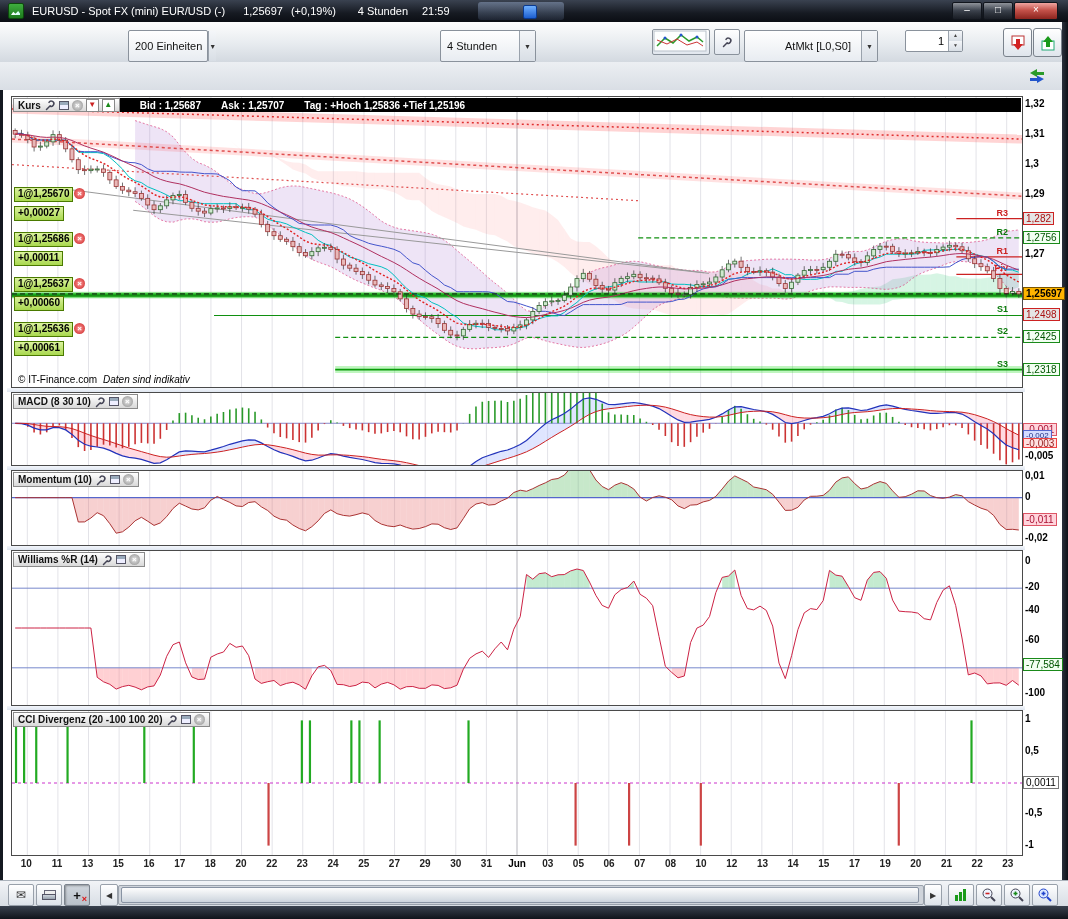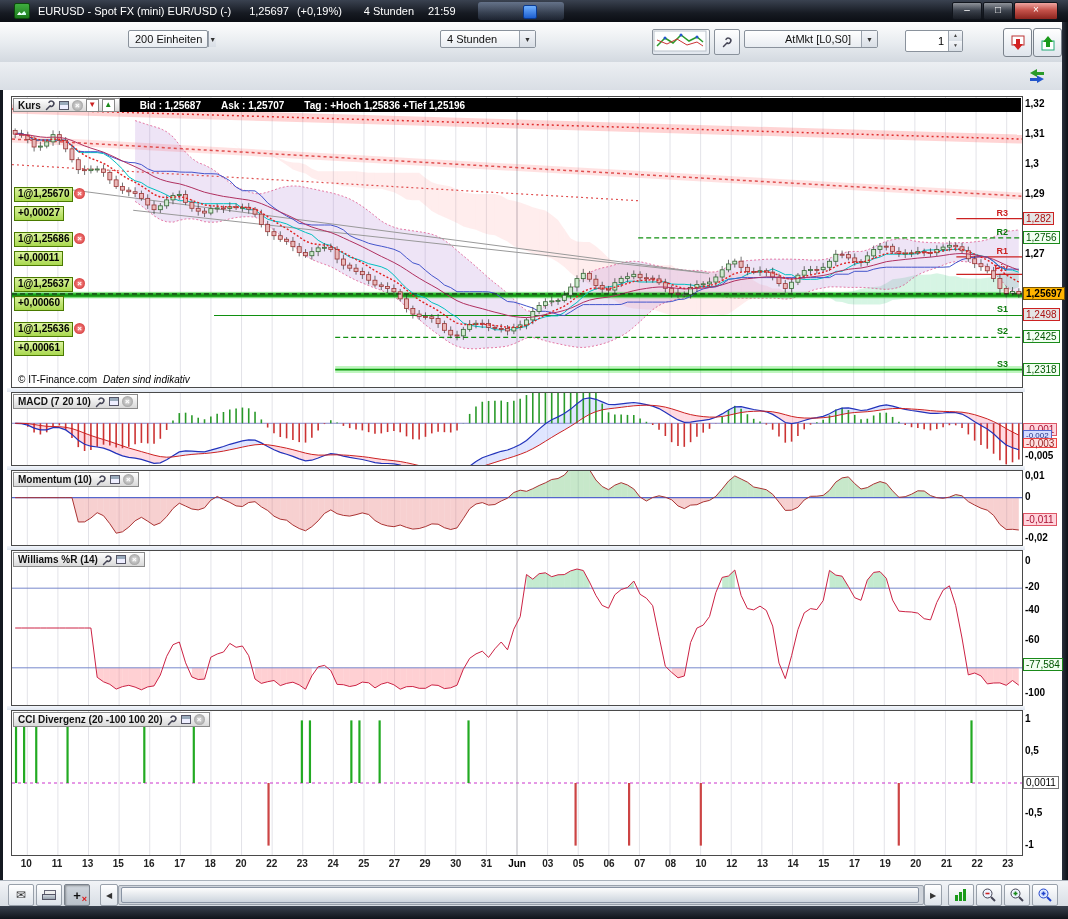--- a/index.html
+++ b/index.html
@@ -1,32 +1,32 @@
 <!DOCTYPE html>
 <html><head>
 <meta charset="utf-8">
 <style>
   html,body{margin:0;padding:0;background:#222;}
   #app{position:relative;width:1068px;height:919px;background:#fff;font-family:"Liberation Sans",sans-serif;overflow:hidden;user-select:none;}
   
-  #titlebar{position:absolute;left:0;top:0;width:1068px;height:22px;background:linear-gradient(#3a4250,#161a22 60%,#0b0e14);color:#fff;display:flex;align-items:center;gap:8px;padding:0 14px;box-sizing:border-box;font-size:11px;}
+  #titlebar{position:absolute;left:0;top:0;width:1068px;height:22px;background:linear-gradient(#3a4250,#161a22 60%,#0b0e14);color:#fff;display:flex;align-items:center;gap:8px;padding:0 8px;box-sizing:border-box;font-size:11px;}
   #titlebar .tspan{white-space:nowrap;}
   #title-price{margin-left:10px;}
   #title-tf{margin-left:14px;}
   #title-time{margin-left:6px;}
   #app-icon{width:14px;height:14px;background:linear-gradient(#3fae3f,#1d7a1d);border:1px solid #0c4a0c;border-radius:2px;position:relative;flex:0 0 auto;}
   #app-icon:before{content:"";position:absolute;left:2px;top:7px;width:9px;height:4px;background:linear-gradient(90deg,#fff,#cfe);clip-path:polygon(0 100%,25% 20%,50% 70%,80% 0,100% 60%,100% 100%);}
   #title-artifact{position:absolute;left:478px;top:2px;width:86px;height:18px;border-radius:3px;background:linear-gradient(rgba(190,215,255,.35),rgba(120,150,200,.15));}
   #title-artifact .blue-ico{position:absolute;left:45px;top:3px;width:12px;height:12px;background:linear-gradient(#6fb0ff,#1d5fd0);border-radius:2px;border:1px solid #0a3a90;}
   #winbtns{position:absolute;right:10px;top:2px;display:flex;gap:1px;}
   .winbtn{width:28px;height:16px;border:1px solid #11151c;border-radius:2px;background:linear-gradient(rgba(255,255,255,.45),rgba(160,170,185,.25) 45%,rgba(40,45,55,.4));color:#fff;font-size:10px;line-height:14px;text-align:center;cursor:default;}
   #close-btn{width:42px;background:linear-gradient(#f0a5a0,#c4524a 45%,#8c241e);}
   
   #toolbar{position:absolute;left:0;top:22px;width:1068px;height:40px;background:linear-gradient(#fdfdfd,#e7ebef 55%,#d3d9e0);border-bottom:1px solid #aab2bb;}
-  .dd{position:absolute;top:8px;height:18px;background:linear-gradient(#fff,#e8ecf1);border:1px solid #8a929c;border-radius:2px;display:flex;align-items:center;font-size:11px;color:#111;box-sizing:border-box;}
+  .dd{position:absolute;top:8px;height:32px;background:linear-gradient(#fff,#e8ecf1);border:1px solid #8a929c;border-radius:2px;display:flex;align-items:center;font-size:11px;color:#111;box-sizing:border-box;}
   .dd .dd-label{padding:0 6px;white-space:nowrap;flex:1;}
   .dd .dd-arrow{width:15px;height:100%;border-left:1px solid #9aa2ac;background:linear-gradient(#f4f6f9,#d8dee5);font-size:7px;color:#333;display:flex;align-items:center;justify-content:center;}
   #dd-units{left:128px;width:80px;}
   #dd-timeframe{left:440px;width:96px;}
   #btn-chartstyle{position:absolute;left:652px;top:7px;width:56px;height:24px;border:1px solid #8a929c;border-radius:2px;background:linear-gradient(#fff,#e2e7ee);}
   #btn-props{position:absolute;left:714px;top:7px;width:24px;height:24px;border:1px solid #8a929c;border-radius:2px;background:linear-gradient(#fff,#e2e7ee);display:flex;align-items:center;justify-content:center;}
   #dd-ordertype{left:744px;width:134px;padding-left:34px;}
   #qty-box{position:absolute;left:905px;top:8px;width:58px;height:22px;border:1px solid #8a929c;background:#fff;border-radius:2px;display:flex;box-sizing:border-box;}
   #qty-value{flex:1;text-align:right;font-size:11px;line-height:20px;padding-right:4px;}
   #qty-spin{width:13px;border-left:1px solid #9aa2ac;display:flex;flex-direction:column;}
@@ -1107,21 +1107,21 @@
           <line x1="975.28125" y1="30.2803738317757" x2="975.28125" y2="55.70740441046718" stroke="#cc3333" stroke-width="1.6"></line>
           <line x1="981.59375" y1="30.2803738317757" x2="981.59375" y2="60.7156929577718" stroke="#cc3333" stroke-width="1.6"></line>
           <line x1="987.90625" y1="30.2803738317757" x2="987.90625" y2="67.31586092197794" stroke="#cc3333" stroke-width="1.6"></line>
           <line x1="994.21875" y1="30.2803738317757" x2="994.21875" y2="71.33601228094119" stroke="#cc3333" stroke-width="1.6"></line>
           <line x1="1000.53125" y1="30.2803738317757" x2="1000.53125" y2="69.31096169798921" stroke="#cc3333" stroke-width="1.6"></line>
           <line x1="1006.84375" y1="30.2803738317757" x2="1006.84375" y2="66.38552864523444" stroke="#cc3333" stroke-width="1.6"></line>
           <path d="M3.2,30.3L9.5,30.6L15.8,32.1L22.1,35.1L28.4,36.9L34.7,36.9L41.0,34.6L47.3,34.6L53.7,36.9L60.0,41.4L66.3,47.2L72.6,51.2L78.9,53.2L85.2,54.0L91.5,55.1L97.8,57.4L104.2,60.4L110.5,62.9L116.8,64.4L123.1,65.2L129.4,66.4L135.7,68.4L142.0,70.4L148.3,69.8L154.7,66.8L161.0,62.8L167.3,58.9L173.6,57.8L179.9,58.2L186.2,58.6L192.5,58.9L198.8,57.2L205.2,55.3L211.5,53.5L217.8,51.3L224.1,49.6L230.4,47.8L236.7,46.8L243.0,47.1L249.3,49.9L255.7,53.5L262.0,56.7L268.3,59.4L274.6,61.3L280.9,63.4L287.2,65.9L293.5,67.8L299.8,67.2L306.2,65.0L312.5,62.5L318.8,60.6L325.1,61.4L331.4,63.1L337.7,64.4L344.0,65.5L350.3,66.5L356.7,68.0L363.0,69.6L369.3,70.3L375.6,70.5L381.9,70.8L388.2,72.1L394.5,74.9L400.8,77.5L407.2,79.0L413.5,79.2L419.8,78.7L426.1,78.8L432.4,79.8L438.7,80.7L445.0,80.6L451.3,77.5L457.7,73.1L464.0,68.6L470.3,64.8L476.6,62.5L482.9,60.4L489.2,58.3L495.5,57.0L501.8,54.5L508.2,51.5L514.5,47.5L520.8,41.9L527.1,36.1L533.4,30.8L539.7,26.8L546.0,23.9L552.3,20.6L558.7,16.1L565.0,10.8L571.3,6.0L577.6,4.8L583.9,6.3L590.2,8.9L596.5,11.5L602.8,11.6L609.2,10.8L615.5,10.2L621.8,9.5L628.1,10.4L634.4,11.6L640.7,13.1L647.0,15.6L653.3,19.2L659.7,23.3L666.0,26.9L672.3,29.3L678.6,29.1L684.9,28.2L691.2,27.3L697.5,26.3L703.8,24.2L710.2,20.9L716.5,17.0L722.8,13.8L729.1,13.7L735.4,15.1L741.7,16.5L748.0,17.5L754.3,18.8L760.7,21.4L767.0,25.3L773.3,29.5L779.6,30.7L785.9,29.5L792.2,27.5L798.5,25.7L804.8,24.6L811.2,23.3L817.5,20.8L823.8,17.3L830.1,15.2L836.4,14.9L842.7,16.1L849.0,17.5L855.3,16.9L861.7,14.9L868.0,12.9L874.3,11.9L880.6,13.1L886.9,14.9L893.2,16.3L899.5,17.5L905.8,18.3L912.2,19.4L918.5,20.4L924.8,20.4L931.1,20.0L937.4,19.4L943.7,19.6L950.0,21.1L956.3,24.6L962.7,28.7L969.0,32.4L975.3,36.1L981.6,40.8L987.9,46.7L994.2,52.0L1000.5,54.7L1006.8,56.7" fill="none" stroke="#2233bb" stroke-width="1.2"></path>
           <path d="M3.2,30.3L9.5,30.3L15.8,30.6L22.1,31.5L28.4,32.5L34.7,33.3L41.0,33.5L47.3,33.7L53.7,34.3L60.0,35.6L66.3,37.7L72.6,40.2L78.9,42.5L85.2,44.6L91.5,46.5L97.8,48.5L104.2,50.7L110.5,52.9L116.8,55.0L123.1,56.8L129.4,58.6L135.7,60.4L142.0,62.2L148.3,63.6L154.7,64.2L161.0,63.9L167.3,63.0L173.6,62.1L179.9,61.4L186.2,60.9L192.5,60.5L198.8,59.9L205.2,59.1L211.5,58.1L217.8,56.8L224.1,55.5L230.4,54.1L236.7,52.8L243.0,51.8L249.3,51.4L255.7,51.8L262.0,52.7L268.3,53.9L274.6,55.2L280.9,56.7L287.2,58.4L293.5,60.1L299.8,61.4L306.2,62.1L312.5,62.1L318.8,61.9L325.1,61.8L331.4,62.0L337.7,62.4L344.0,63.0L350.3,63.6L356.7,64.4L363.0,65.4L369.3,66.3L375.6,67.0L381.9,67.7L388.2,68.5L394.5,69.7L400.8,71.1L407.2,72.6L413.5,73.8L419.8,74.7L426.1,75.4L432.4,76.2L438.7,77.0L445.0,77.7L451.3,77.6L457.7,76.8L464.0,75.3L470.3,73.4L476.6,71.4L482.9,69.4L489.2,67.4L495.5,65.5L501.8,63.5L508.2,61.3L514.5,58.8L520.8,55.7L527.1,52.2L533.4,48.3L539.7,44.4L546.0,40.6L552.3,37.0L558.7,33.2L565.0,29.1L571.3,24.9L577.6,21.3L583.9,18.6L590.2,16.8L596.5,15.8L602.8,15.1L609.2,14.3L615.5,13.5L621.8,12.8L628.1,12.4L634.4,12.2L640.7,12.4L647.0,13.0L653.3,14.1L659.7,15.8L666.0,17.8L672.3,19.9L678.6,21.6L684.9,22.8L691.2,23.6L697.5,24.1L703.8,24.1L710.2,23.5L716.5,22.3L722.8,20.8L729.1,19.5L735.4,18.7L741.7,18.3L748.0,18.1L754.3,18.3L760.7,18.8L767.0,20.0L773.3,21.7L779.6,23.4L785.9,24.5L792.2,25.0L798.5,25.1L804.8,25.1L811.2,24.7L817.5,24.0L823.8,22.8L830.1,21.4L836.4,20.2L842.7,19.5L849.0,19.1L855.3,18.7L861.7,18.0L868.0,17.1L874.3,16.2L880.6,15.6L886.9,15.5L893.2,15.6L899.5,16.0L905.8,16.4L912.2,16.9L918.5,17.6L924.8,18.1L931.1,18.4L937.4,18.6L943.7,18.8L950.0,19.2L956.3,20.2L962.7,21.7L969.0,23.7L975.3,25.9L981.6,28.6L987.9,31.9L994.2,35.6L1000.5,39.0L1006.8,42.2" fill="none" stroke="#cc2222" stroke-width="1"></path>
         </svg>
       <div class="phead">
-        <span>MACD (7 20 10)</span>
+        <span>MACD (8 30 10)</span>
         <svg class="ico-wrench" viewBox="0 0 12 12">
             <path d="M2.5 10.5 L6.2 6.8 M6 7 A2.6 2.6 0 1 0 5 3.4" fill="none" stroke="#445" stroke-width="1.5" stroke-linecap="round"></path>
           </svg>
         <span class="ico-window"></span>
         <span class="ico-close">×</span>
       </div>
     </div>
 
     <div class="panel" id="panel-momentum">
       <svg id="svg-momentum" width="1010" height="74" viewBox="0 0 1010 74">

